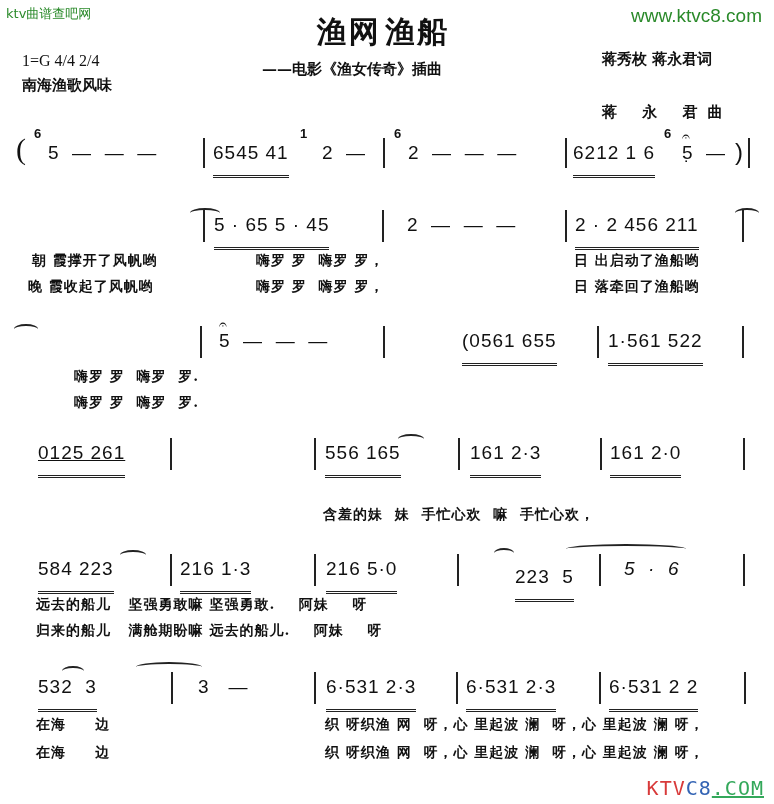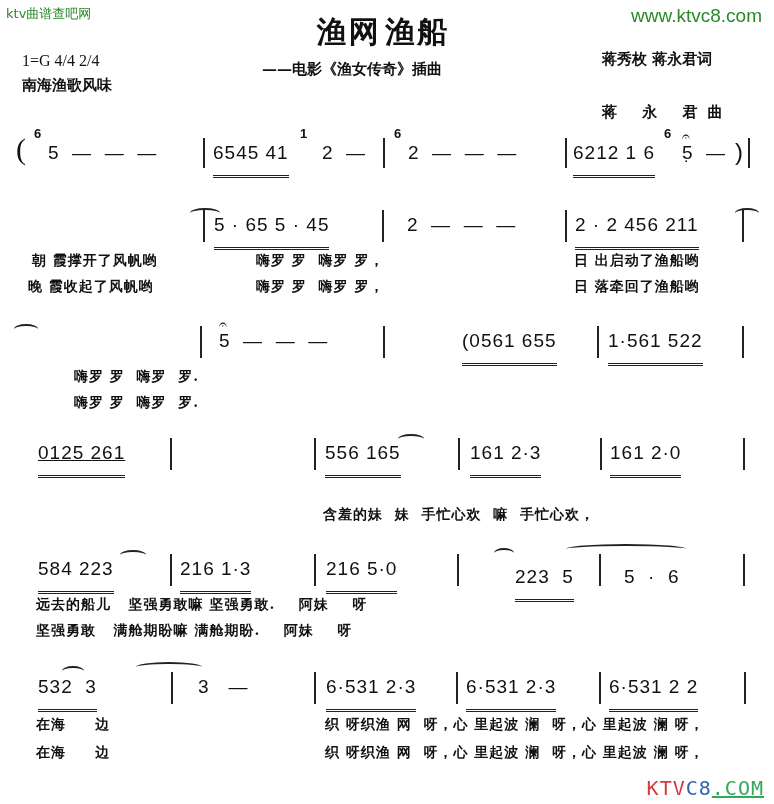--- a/index.html
+++ b/index.html
@@ -120,25 +120,25 @@
   <div class="notes u2" style="left:38px;top:12px;">584 223</div>
   <div class="bar" style="left:170px;top:8px;height:32px;"></div>
   <div class="notes u2" style="left:180px;top:12px;">216 1·3</div>
   <div class="bar" style="left:314px;top:8px;height:32px;"></div>
   <div class="notes u2" style="left:326px;top:12px;">216 5·0</div>
   <div class="bar" style="left:457px;top:8px;height:32px;"></div>
   <div class="slur" style="left:494px;top:2px;width:20px;"></div>
   <div class="notes u2" style="left:471px;top:20px;margin-left:44px;">223  5</div>
   <div class="slur" style="left:566px;top:-2px;width:120px;"></div>
   <div class="bar" style="left:599px;top:8px;height:32px;"></div>
-  <div class="notes" style="left:624px;top:20px;">5  ·  6</div>
+  <div class="notes" style="left:624px;top:12px;font-style:italic;">5  ·  6</div>
   <div class="bar" style="left:743px;top:8px;height:32px;"></div>
 
   <div class="lyr" style="left:36px;top:50px;">远去的船儿   坚强勇敢嘛 坚强勇敢.    阿妹    呀</div>
-  <div class="lyr" style="left:36px;top:76px;">坚强勇敢   满舱期盼嘛 满舱期盼.    阿妹    呀</div>
+  <div class="lyr" style="left:36px;top:76px;">归来的船儿   满舱期盼嘛 远去的船儿.    阿妹    呀</div>
 </div>
 
 <div class="row" style="top:660px;height:110px;">
   <div class="slur" style="left:62px;top:6px;width:22px;"></div>
   <div class="notes u2" style="left:38px;top:16px;">532  3</div>
   <div class="slur" style="left:136px;top:2px;width:66px;"></div>
   <div class="bar" style="left:171px;top:12px;height:32px;"></div>
   <div class="notes" style="left:198px;top:16px;">3   —</div>
   <div class="bar" style="left:314px;top:12px;height:32px;"></div>
   <div class="notes u2" style="left:326px;top:16px;">6·531 2·3</div>

